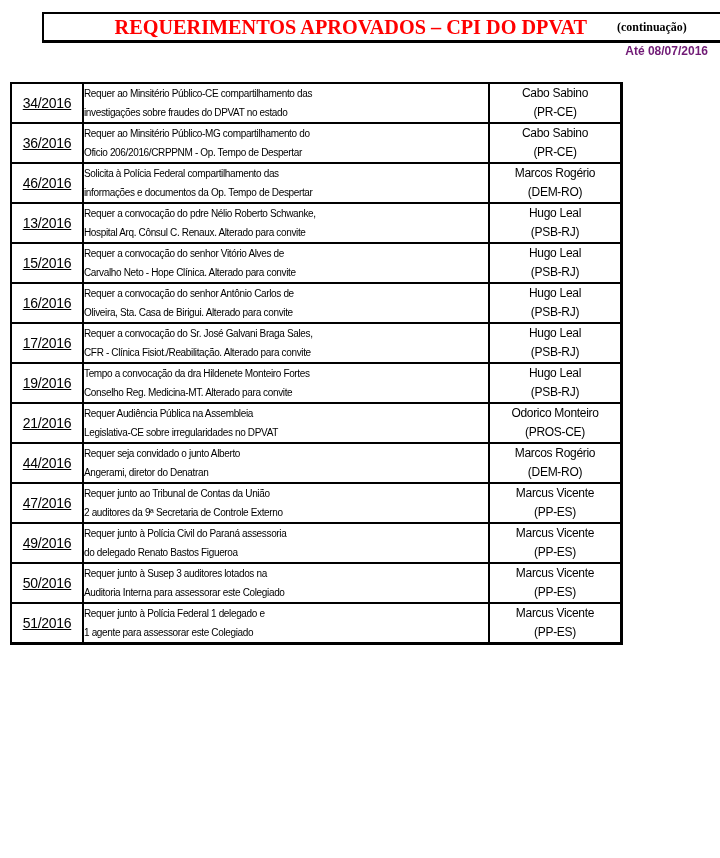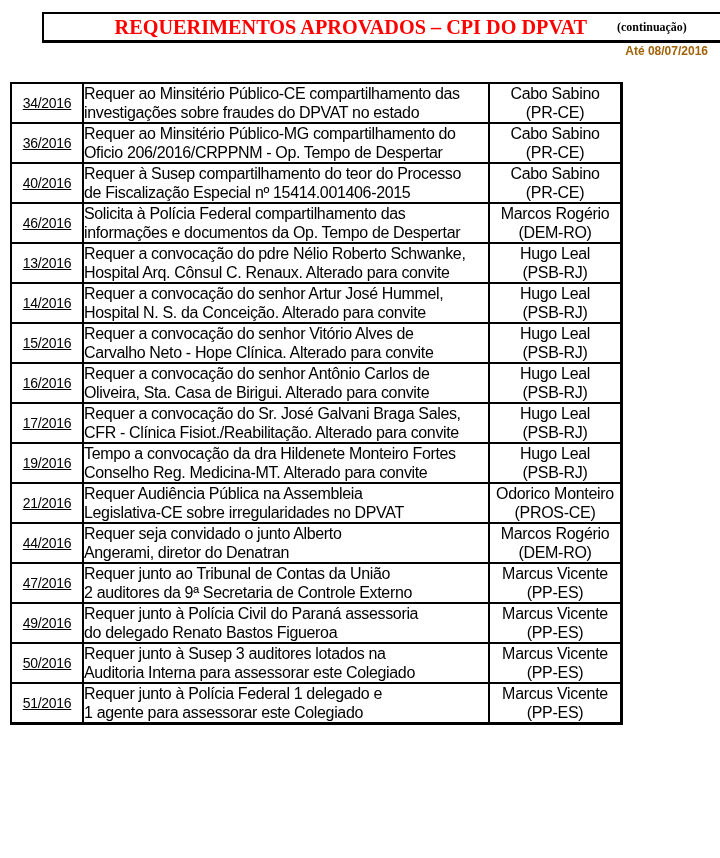--- a/index.html
+++ b/index.html
@@ -7,34 +7,34 @@
     .title-box {
       position: absolute; left: 10px; top: 12px; width: 696px; height: 26px;
       border: 2px solid #000; border-right-width: 3px; border-bottom-width: 3px;
       display: flex; align-items: center; justify-content: center;
       font-family: "Liberation Serif", serif; font-weight: bold; margin-left: 32px;
     }
     .title-main { color: #ff0000; font-size: 22px; letter-spacing: 0px; transform: scaleX(0.92); display: inline-block; }
     .title-sub { color: #000; font-size: 13px; margin-left: 6px; transform: scaleX(0.92); display: inline-block; }
     .date-note {
       position: absolute; right: 12px; top: 44px;
-      font-family: "Liberation Sans", sans-serif; font-weight: bold; font-size: 12px; color: #a16207;
+      font-family: "Liberation Sans", sans-serif; font-weight: bold; font-size: 12px; color: #701a75;
     }
     table.reqs {
       position: absolute; left: 10px; top: 82px; width: 613px;
       border-collapse: collapse; border: 2px solid #000; border-right-width: 3px; border-bottom-width: 3px;
       font-family: "Liberation Sans Narrow", "Liberation Sans", sans-serif;
     }
     table.reqs td {
       border: 2px solid #000; height: 38px; padding: 0; vertical-align: middle; color: #000;
     }
     td.num { width: 70px; text-align: center; font-size: 14px; }
     td.num span { text-decoration: underline; letter-spacing: -0.3px; }
-    td.desc { width: 404px; font-size: 16px; line-height: 19px; padding-left: 3px; letter-spacing: -0.35px; }
-    td.author { text-align: center; font-size: 16px; line-height: 19px; letter-spacing: -0.3px; }
+    td.desc { width: 404px; font-size: 10px; line-height: 19px; padding-left: 3px; letter-spacing: -0.35px; }
+    td.author { text-align: center; font-size: 12px; line-height: 19px; letter-spacing: -0.3px; }
     .line { display: block; white-space: nowrap; }
   </style>
 </head>
 <body>
 
 <div class="title-box">
   <span class="title-main">REQUERIMENTOS APROVADOS – CPI DO DPVAT</span>
   <span class="title-sub">(continuação)</span>
 </div>
 <div class="date-note">Até 08/07/2016</div>
@@ -57,57 +57,35 @@
         <td class="desc">
           <span class="line">Requer ao Minsitério Público-MG compartilhamento do</span>
           <span class="line">Oficio 206/2016/CRPPNM - Op. Tempo de Despertar</span>
         </td>
         <td class="author">
           <span class="line">Cabo Sabino</span>
           <span class="line">(PR-CE)</span>
         </td>
       </tr>
       <tr>
-        <td class="num"><span>40/2016</span></td>
-        <td class="desc">
-          <span class="line">Requer à Susep compartilhamento do teor do Processo</span>
-          <span class="line">de Fiscalização Especial nº 15414.001406-2015</span>
-        </td>
-        <td class="author">
-          <span class="line">Cabo Sabino</span>
-          <span class="line">(PR-CE)</span>
-        </td>
-      </tr>
-      <tr>
         <td class="num"><span>46/2016</span></td>
         <td class="desc">
           <span class="line">Solicita à Polícia Federal compartilhamento das</span>
           <span class="line">informações e documentos da Op. Tempo de Despertar</span>
         </td>
         <td class="author">
           <span class="line">Marcos Rogério</span>
           <span class="line">(DEM-RO)</span>
         </td>
       </tr>
       <tr>
         <td class="num"><span>13/2016</span></td>
         <td class="desc">
           <span class="line">Requer a convocação do pdre Nélio Roberto Schwanke,</span>
           <span class="line">Hospital Arq. Cônsul C. Renaux. Alterado para convite</span>
-        </td>
-        <td class="author">
-          <span class="line">Hugo Leal</span>
-          <span class="line">(PSB-RJ)</span>
-        </td>
-      </tr>
-      <tr>
-        <td class="num"><span>14/2016</span></td>
-        <td class="desc">
-          <span class="line">Requer a convocação do senhor Artur José Hummel,</span>
-          <span class="line">Hospital N. S. da Conceição. Alterado para convite</span>
         </td>
         <td class="author">
           <span class="line">Hugo Leal</span>
           <span class="line">(PSB-RJ)</span>
         </td>
       </tr>
       <tr>
         <td class="num"><span>15/2016</span></td>
         <td class="desc">
           <span class="line">Requer a convocação do senhor Vitório Alves de</span>

